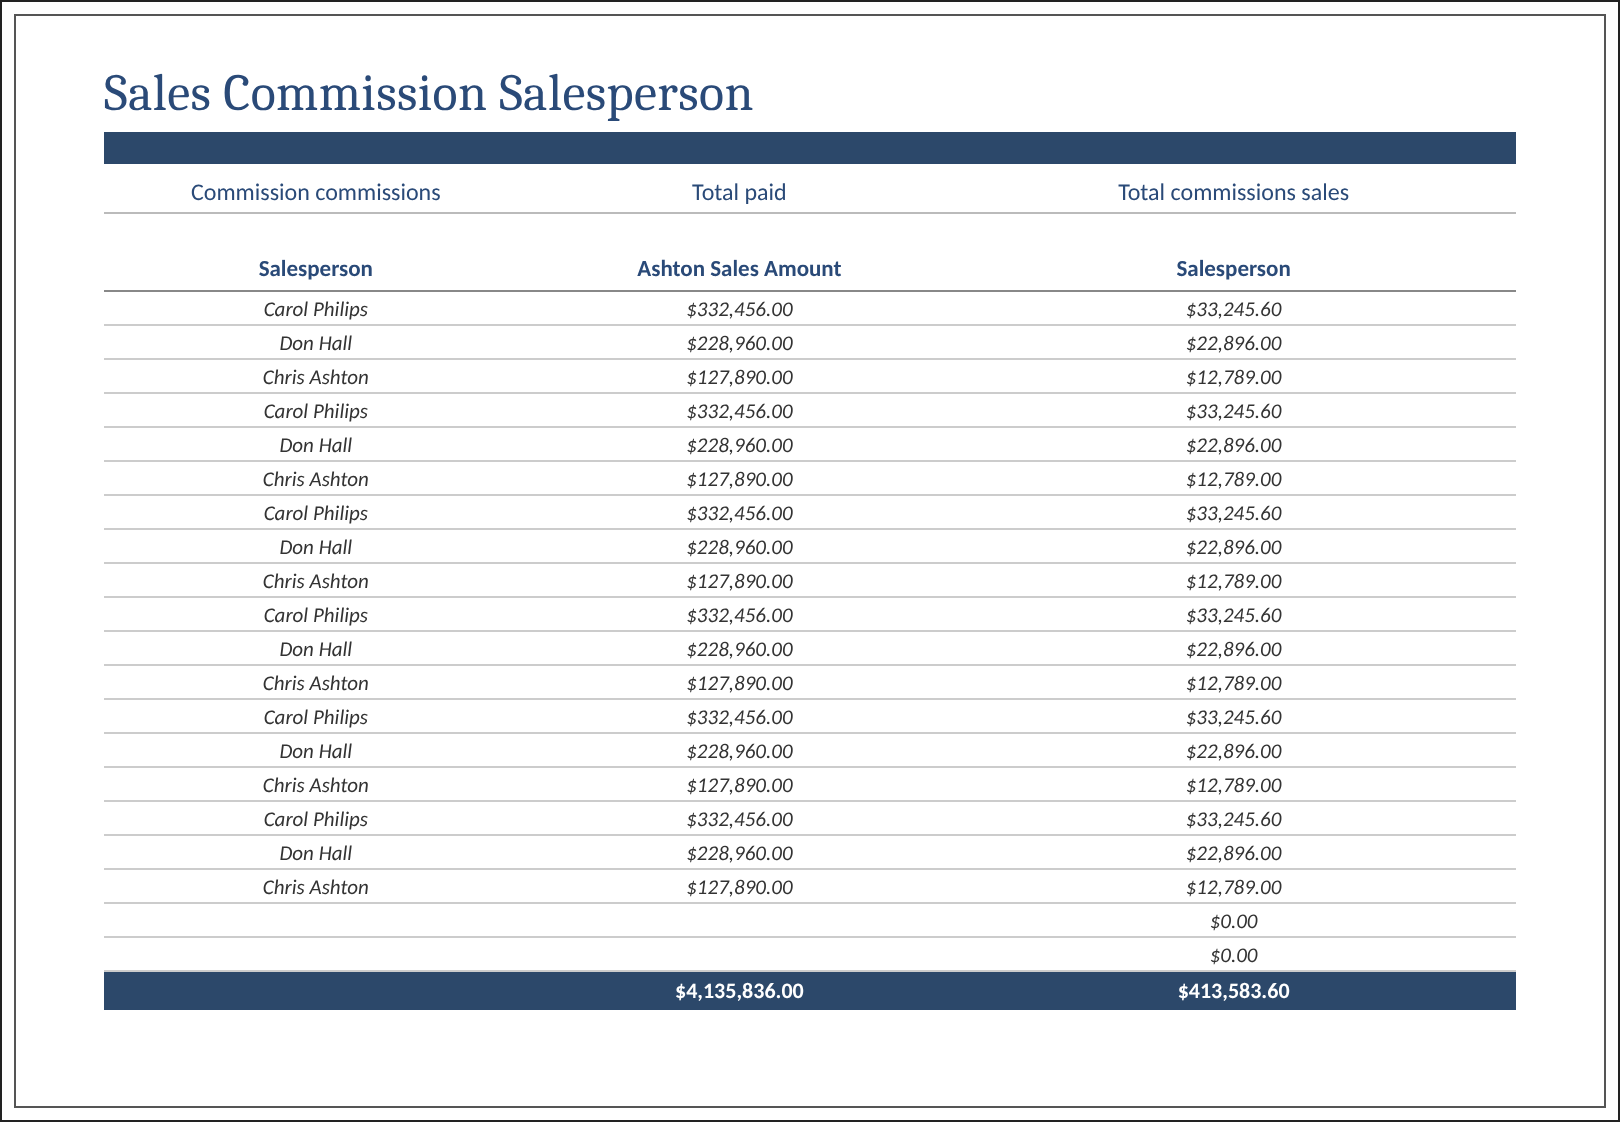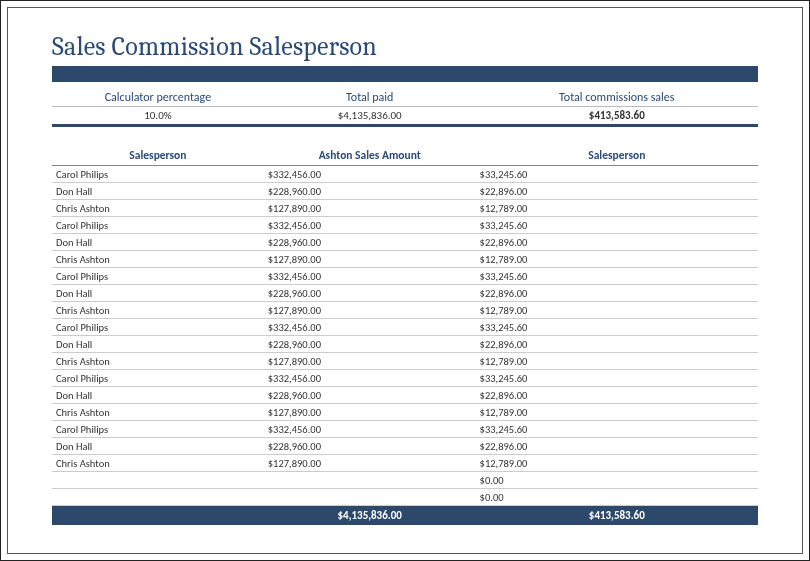--- a/index.html
+++ b/index.html
@@ -64,25 +64,26 @@
 
   .data-head td {
     text-align: center;
     font-weight: bold;
     color: #2a4a78;
     font-size: 11.5px;
     padding: 3px 4px 3px 4px;
     border-bottom: 1px solid #888;
   }
   .data-row td {
-    text-align: left;
+    text-align: center;
     font-size: 10.5px;
     padding: 1.5px 4px;
     border-bottom: 1px solid #ccc;
     color: #333;
+    font-style: italic;
   }
   .totals-row td {
     background: #2c486a;
     color: #fff;
     font-weight: bold;
     text-align: center;
     font-size: 11px;
     padding: 3px 4px;
   }
   .totals-row td.blank {
@@ -99,28 +100,23 @@
     <div class="title-bar"></div>
 
     <table>
       <colgroup>
           <col class="c1">
           <col class="c2">
           <col class="c3">
         </colgroup>
       <tbody>
           <tr class="summary-head">
-        <td>Calculator percentage</td>
+        <td>Commission commissions</td>
         <td>Total paid</td>
         <td>Total commissions sales</td>
-      </tr>
-      <tr class="summary-row">
-        <td>10.0%</td>
-        <td>$4,135,836.00</td>
-        <td class="bold">$413,583.60</td>
       </tr>
     </tbody>
       </table>
 
     <table style="margin-top:18px;">
       <colgroup>
           <col class="c1">
           <col class="c2">
           <col class="c3">
         </colgroup>

